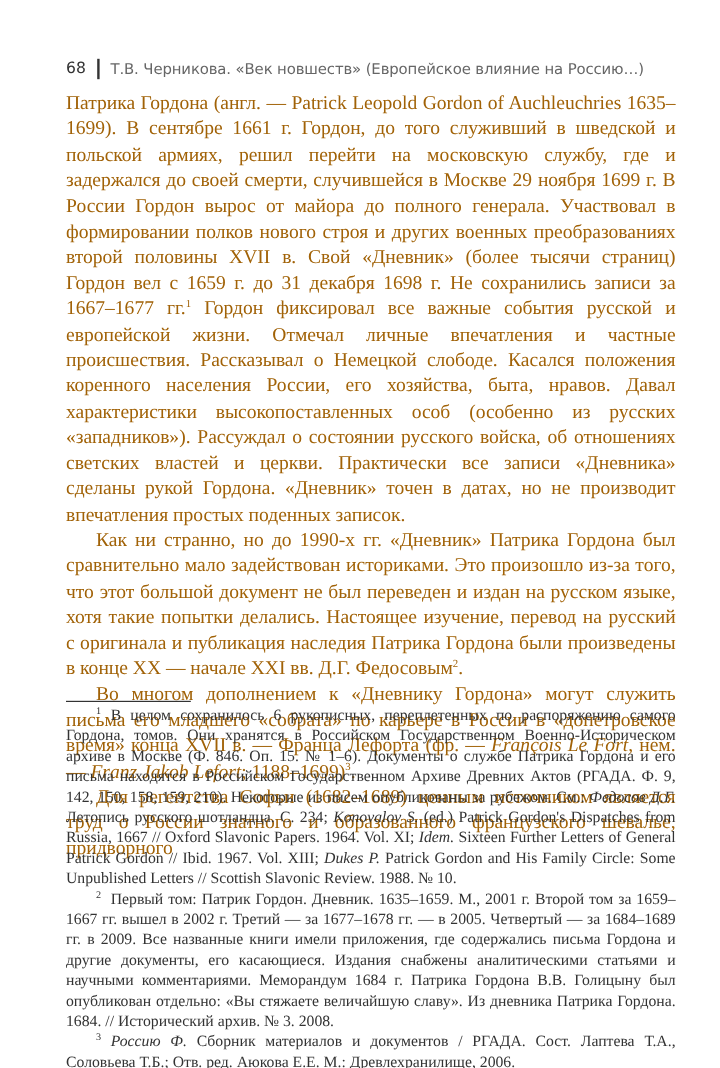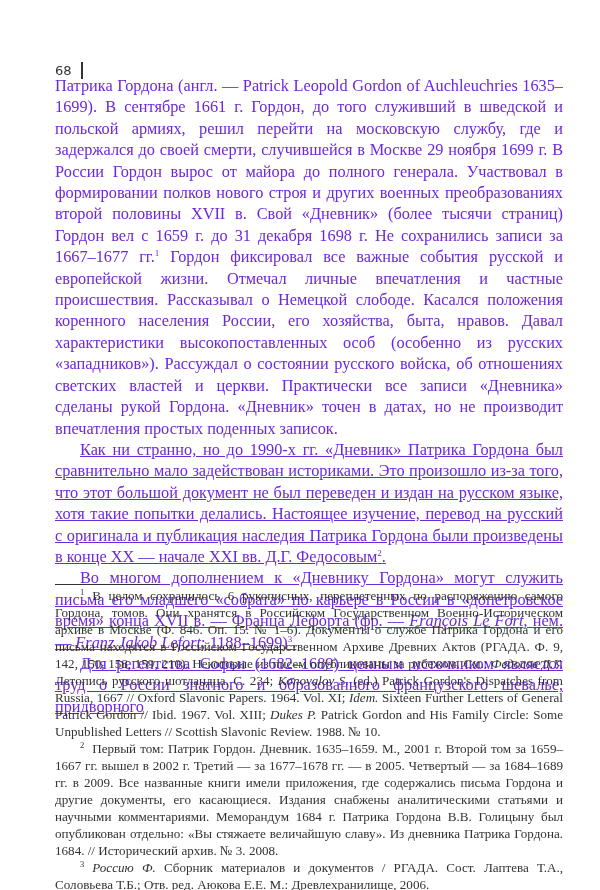--- a/index.html
+++ b/index.html
@@ -1,48 +1,49 @@
 <!DOCTYPE html>
 <html><head>
 <meta charset="utf-8">
 <style>
   html, body { margin: 0; padding: 0; background: #ffffff; }
   body { width: 600px; height: 890px; position: relative; overflow: hidden; color: #2a2a2a; }
   .running-header {
     position: absolute; left: 55px; top: 47px; width: 520px; height: 20px;
     font-family: "DejaVu Sans", sans-serif; font-size: 12.4px; color: #555;
-    white-space: nowrap; display: flex; align-items: center; margin-top: 13px;
+    white-space: nowrap; display: flex; align-items: center;
   }
   .page-num { color: #333; font-size: 13px; }
   .sep { display: inline-block; width: 2.5px; height: 17px; background: #333; margin: 0 9px 0 9px; }
   .header-title { color: #666; letter-spacing: -0.1px; }
   .body-text {
     position: absolute; left: 55px; top: 75px; width: 508px;
     font-family: "Liberation Serif", serif; font-size: 16.3px; line-height: 21.4px;
-    text-align: justify; color: #6d28d9;
+    text-align: justify; color: #a16207;
   }
   .body-text p { margin: 0; text-indent: 0; hyphens: manual; }
-  .body-text p.indent { text-indent: 25px; text-decoration: underline; }
+  .body-text p.indent { text-indent: 25px; }
   sup { font-size: 9px; line-height: 0; vertical-align: 6px; }
   .footnote-rule { position: absolute; left: 55px; top: 584px; width: 104px; height: 1px; background: #333; }
   .footnotes {
     position: absolute; left: 55px; top: 587px; width: 508px;
     font-family: "Liberation Serif", serif; font-size: 13.1px; line-height: 17px;
     text-align: justify; color: #333;
   }
   .footnotes p { margin: 0; text-indent: 25px; }
   .fn-mark { font-size: 8.5px; vertical-align: 5px; line-height: 0; margin-right: 8px; }
   i { font-style: italic; }
 </style>
 </head>
 <body>
 
 <div class="running-header">
   <span class="page-num">68</span>
   <span class="sep"></span>
+  <span class="header-title">Т.В. Черникова. «Век новшеств» (Европейское влияние на Россию…)</span>
 </div>
 
 <div class="body-text">
   <p><span>Патрика Гордона (англ. — Patrick Leopold Gordon of Auchleuchries 1635–1699). В сентябре 1661 г. Гордон, до того служивший в шведской и польской армиях, решил перейти на московскую службу, где и задержался до своей смерти, случившейся в Москве 29 ноября 1699 г. В России Гордон вырос от майора до полного генерала. Участвовал в формировании полков нового строя и других военных преобразованиях второй половины XVII в. Свой «Дневник» (более тысячи страниц) Гордон вел с 1659 г. до 31 декабря 1698 г. Не сохранились записи за 1667–1677 гг.</span><sup>1</sup><span> Гордон фиксировал все важные события русской и европейской жизни. Отмечал личные впечатления и частные происшествия. Рассказывал о Немецкой слободе. Касался положения коренного населения России, его хозяйства, быта, нравов. Давал характеристики высокопоставленных особ (особенно из русских «западников»). Рассуждал о состоянии русского войска, об отношениях светских властей и церкви. Практически все записи «Дневника» сделаны рукой Гордона. «Дневник» точен в датах, но не производит впечатления простых поденных записок.</span></p>
   <p class="indent"><span>Как ни странно, но до 1990-х гг. «Дневник» Патрика Гордона был сравнительно мало задействован историками. Это произошло из-за того, что этот большой документ не был переведен и издан на русском языке, хотя такие попытки делались. Настоящее изучение, перевод на русский с оригинала и публикация наследия Патрика Гордона были произведены в конце XX — начале XXI вв. Д.Г. Федосовым</span><sup>2</sup><span>.</span></p>
   <p class="indent"><span>Во многом дополнением к «Дневнику Гордона» могут служить письма его младшего «собрата» по карьере в России в «допетровское время» конца XVII в. — Франца Лефорта (фр. — </span><i>François Le Fort</i><span>, нем. — </span><i>Franz Jakob Lefort</i><span>; 1188–1699)</span><sup>3</sup><span>.</span></p>
   <p class="indent"><span>Для регентства Софьи (1682–1689) ценным источником является труд о России знатного и образованного французского шевалье, придворного</span></p>
 </div>
 
 <div class="footnote-rule"></div>

